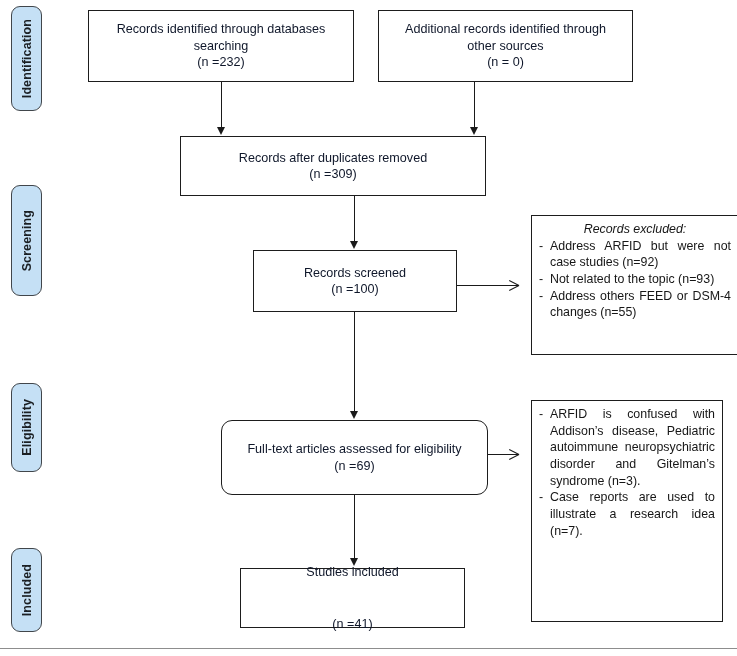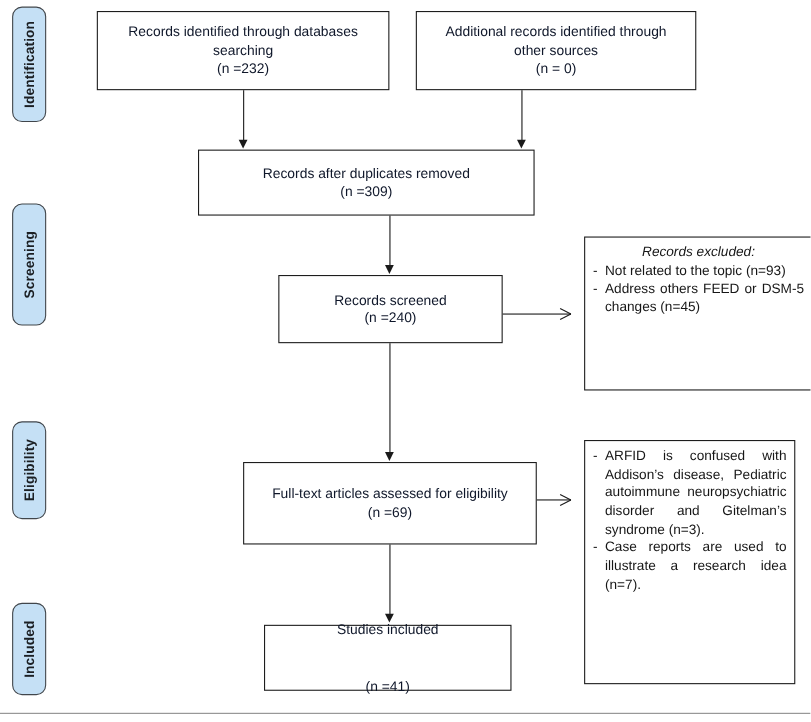--- a/index.html
+++ b/index.html
@@ -185,38 +185,39 @@
   <div class="fbox" style="left:168px; top:136px; width:306px; height:60px;margin-left:12px;">
     <span class="ln">Records after duplicates removed</span>
     <span class="ln">(n =309)</span>
   </div>
 
   <div class="vline" style="left:354px; top:196px; height:46px;"></div>
   <div class="arrow-down" style="left:349.5px; top:241px;"></div>
 
   <div class="fbox" style="left:253px; top:250px; width:204px; height:62px;align-items:flex-end;">
     <span class="ln">Records screened</span>
-    <span class="ln">(n =240)</span>
+    <span class="ln">(n =100)</span>
   </div>
 
   <div class="hline" style="left:457px; top:285px; width:62px;"></div>
   <div class="arrow-right-open" style="left:508px; top:285px;"></div>
 
   <div class="xbox" style="left:531px; top:215px; width:208px; height:140px;">
     <span class="xhead">Records excluded:</span>
     <ul>
+      <li>Address ARFID but were not case studies (n=92)</li>
       <li>Not related to the topic (n=93)</li>
-      <li>Address others FEED or DSM-5 changes (n=45)</li>
+      <li>Address others FEED or DSM-4 changes (n=55)</li>
     </ul>
   </div>
 
   <div class="vline" style="left:354px; top:312px; height:100px;"></div>
   <div class="arrow-down" style="left:349.5px; top:411px;"></div>
 
-  <div class="fbox" style="left:221px; top:420px; width:267px; height:75px;">
+  <div class="fbox" style="left:221px; top:420px; width:267px; height:75px;border-radius:11px;">
     <span class="ln">Full-text articles assessed for eligibility</span>
     <span class="ln">(n =69)</span>
   </div>
 
   <div class="hline" style="left:488px; top:454px; width:31px;"></div>
   <div class="arrow-right-open" style="left:508px; top:454px;"></div>
 
   <div class="xbox" style="left:531px; top:400px; width:192px; height:222px;">
     <ul>
       <li>ARFID is confused with Addison’s disease, Pediatric autoimmune neuropsychiatric disorder and Gitelman’s syndrome (n=3).</li>

